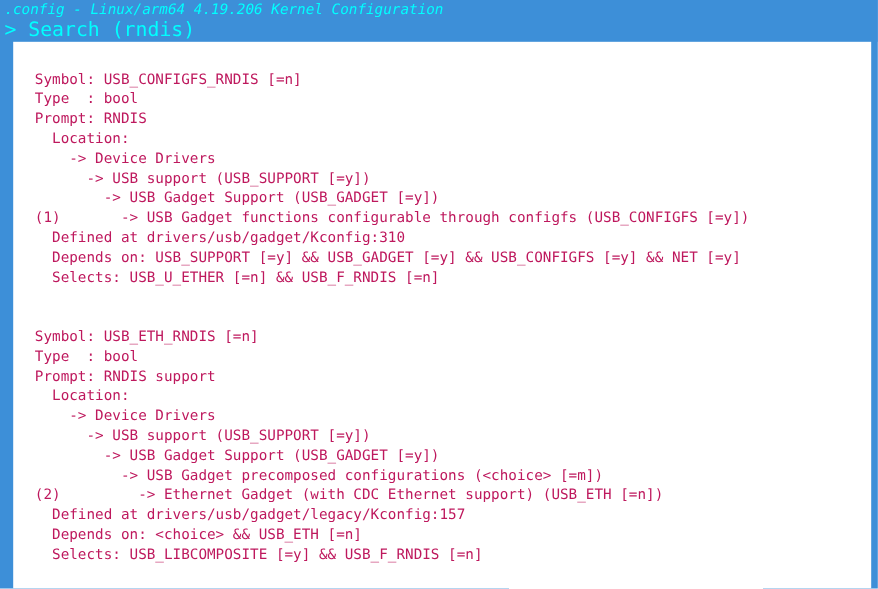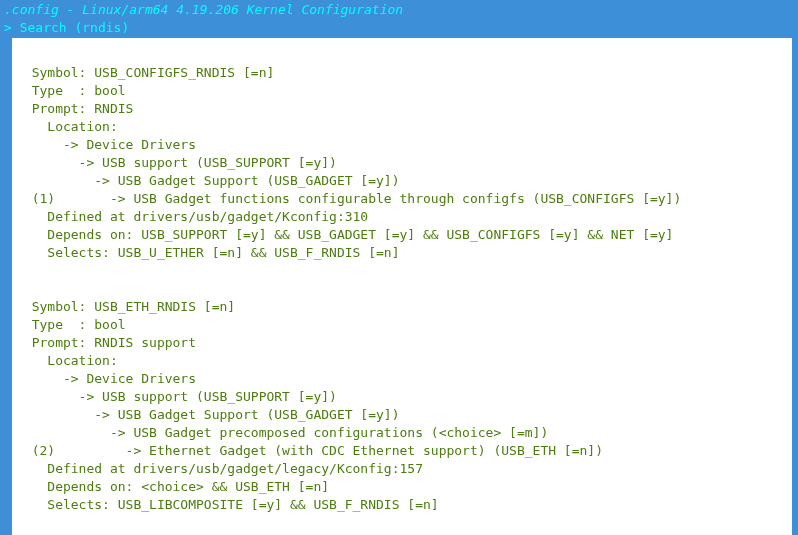--- a/index.html
+++ b/index.html
@@ -16,33 +16,33 @@
       color: #00ffff;
       padding: 2px 4px;
       font-size: 13px;
       line-height: 16px;
       font-style: italic;
     }
     .search-line {
       background: #3d8fd8;
       color: #00ffff;
       padding: 0px 4px 2px 4px;
-      font-size: 13px;
+      font-size: 18px;
       line-height: 16px;
     }
     .search-arrow {
       color: #00ffff;
     }
     .content-area {
       background: #ffffff;
       margin: 0 6px 6px 12px;
       padding: 8px 0 8px 4px;
       height: calc(100% - 38px);
       overflow: hidden;
-      color: #4d7c0f;
+      color: #be185d;
       line-height: 18px;
       white-space: pre;
     }
   </style>
 </head>
 <body>
 
 <div class="title-bar">
   <span>.config - Linux/arm64 4.19.206 Kernel Configuration</span>
 </div>

